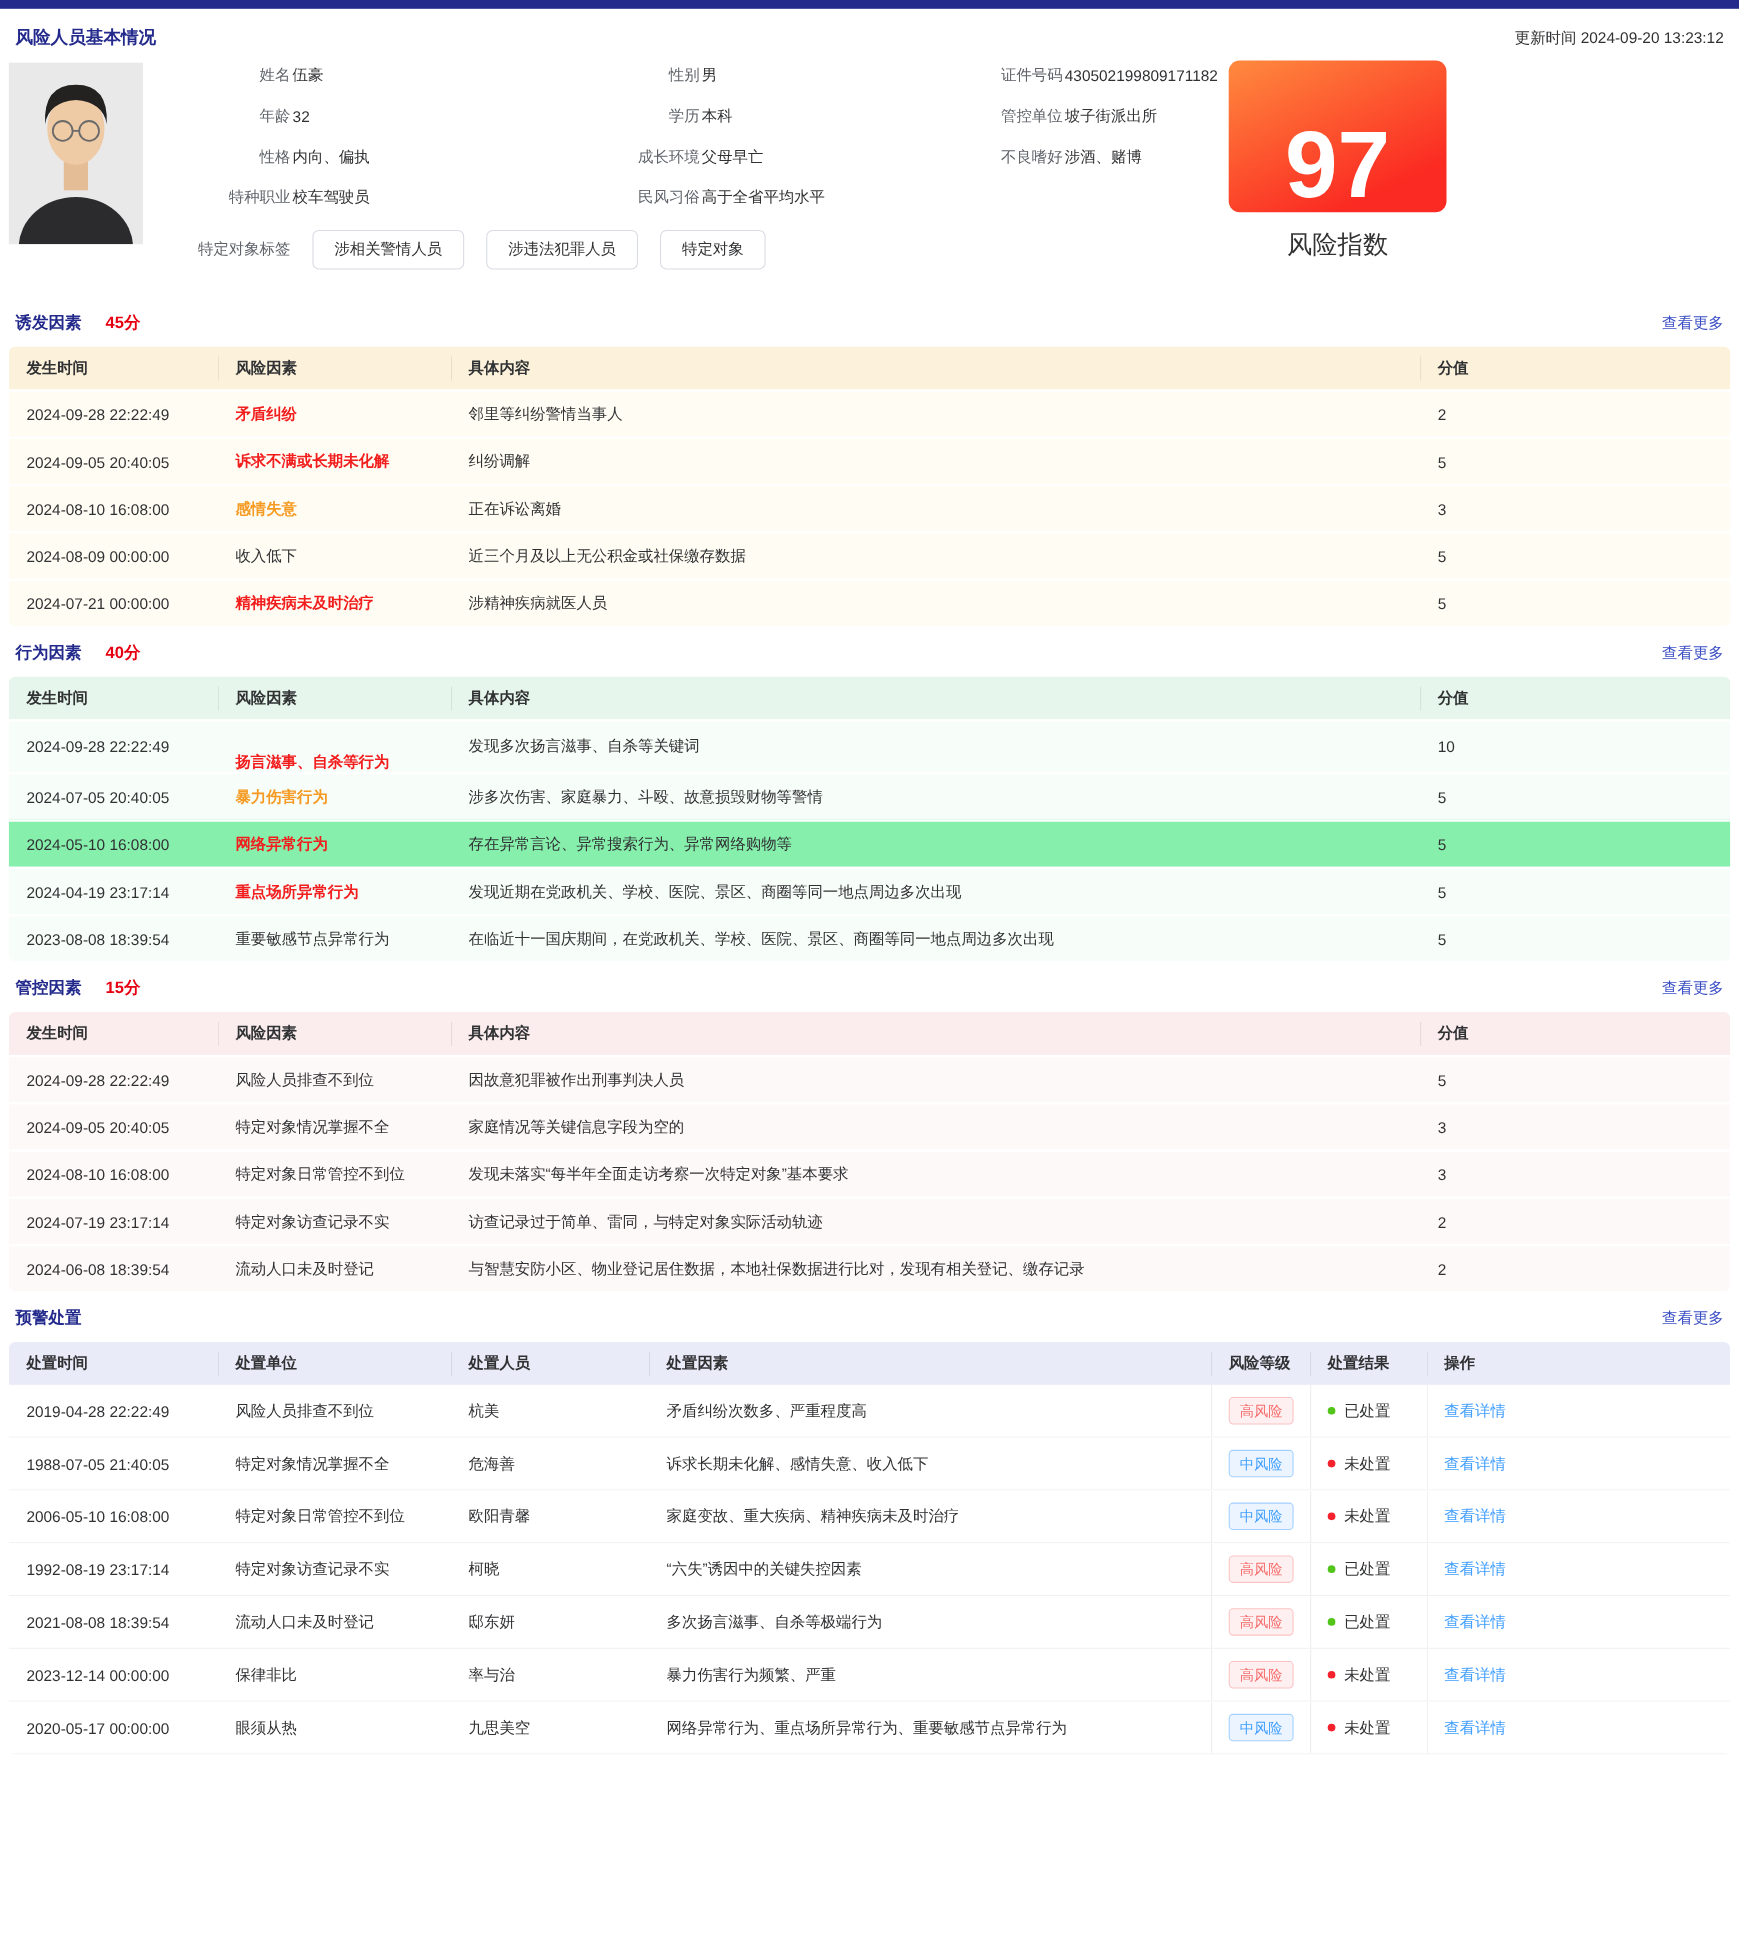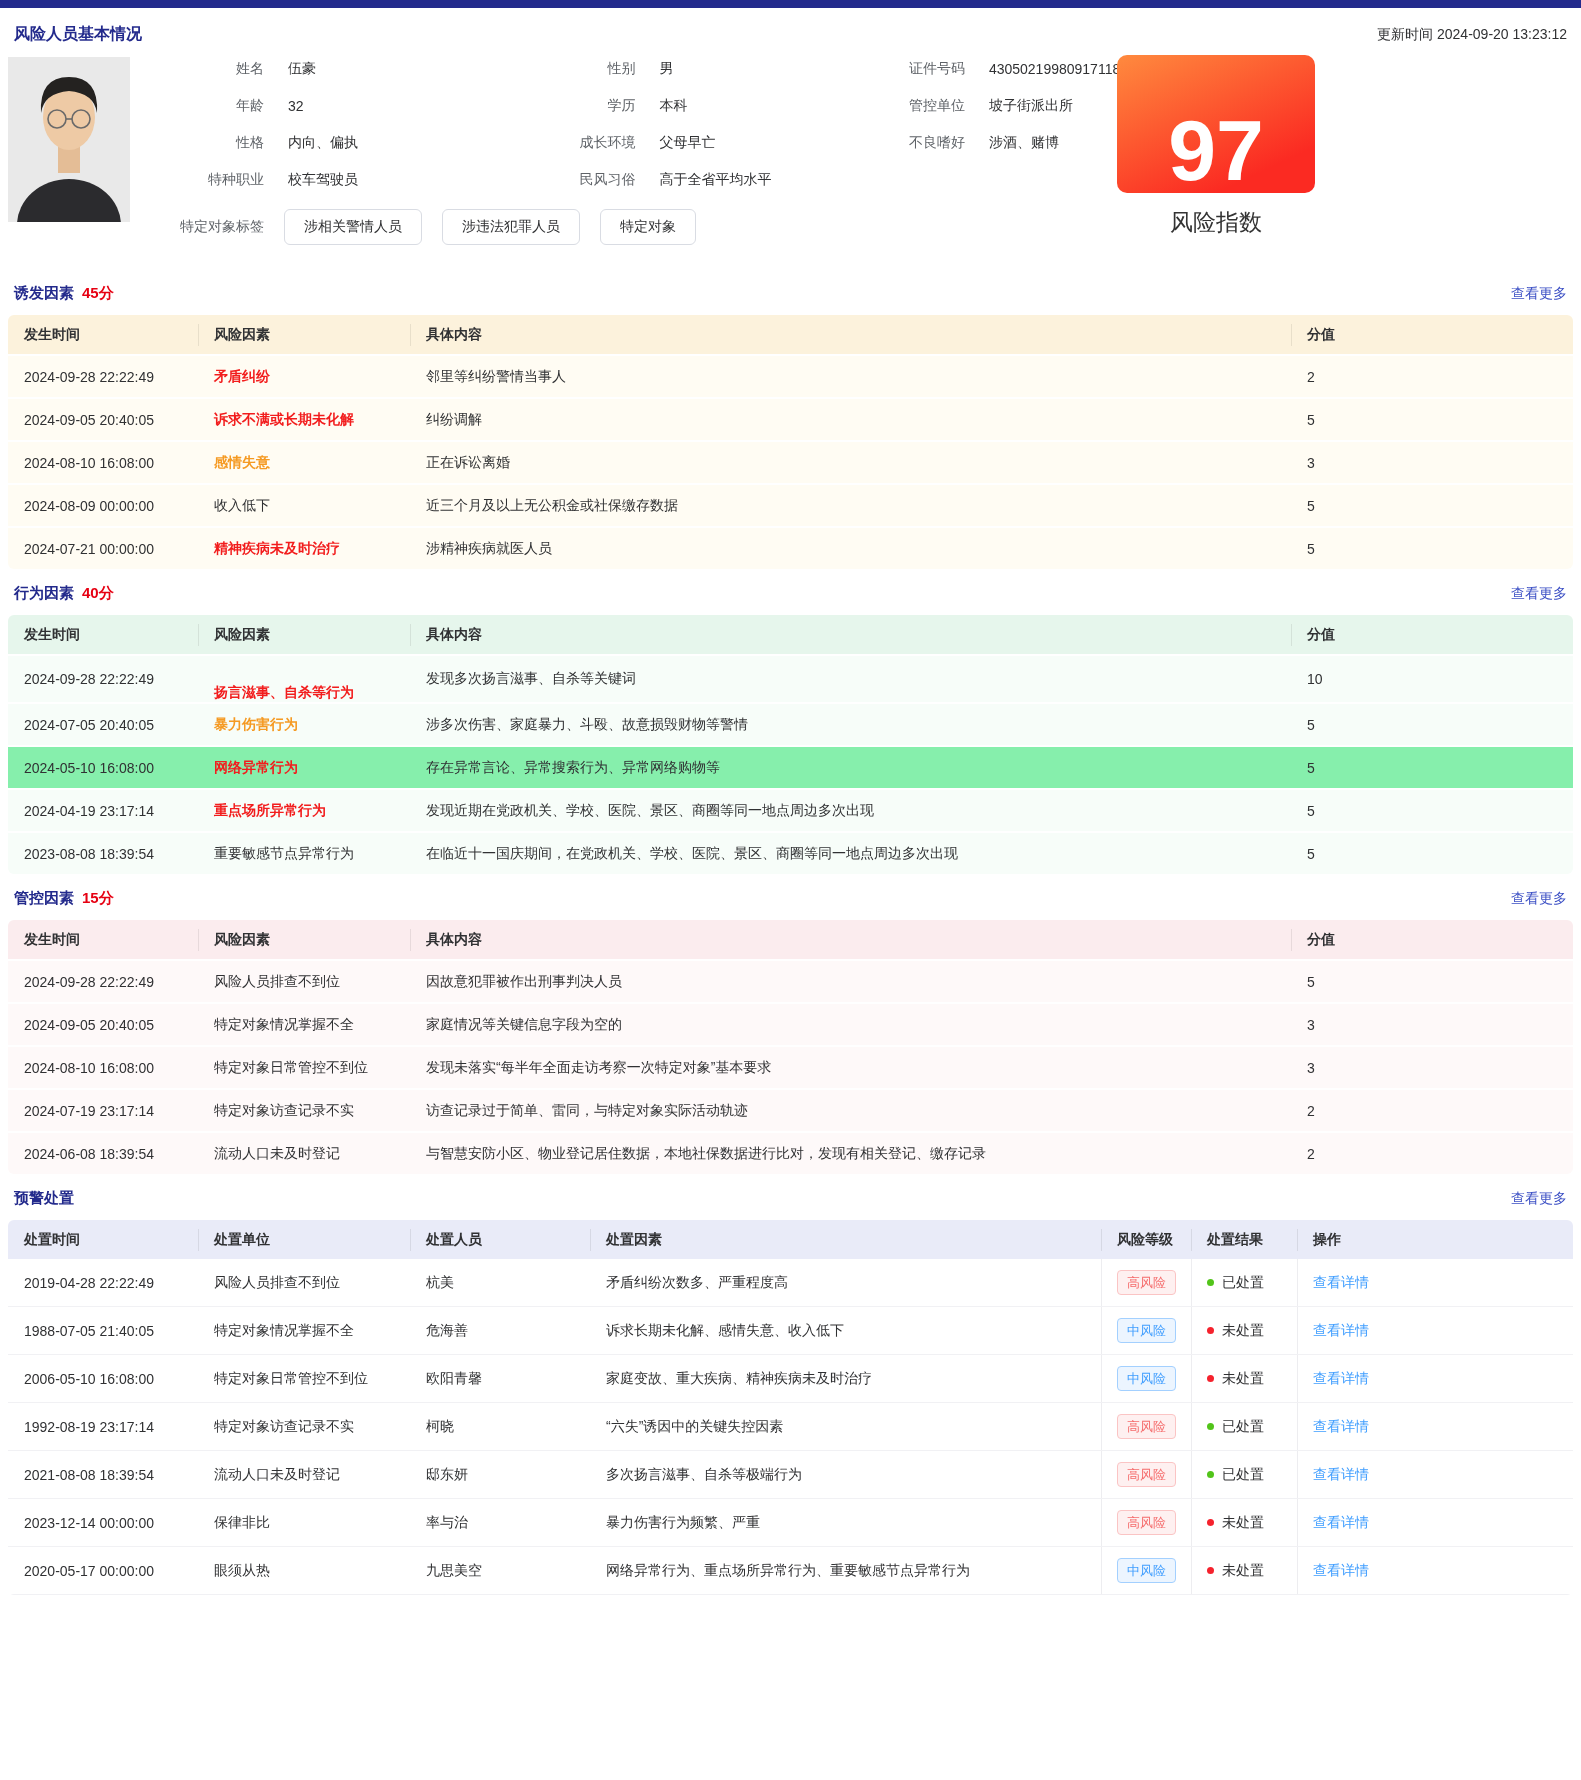--- a/index.html
+++ b/index.html
@@ -13,32 +13,32 @@
   .profile{position:relative;min-height:212px;padding-top:2px;}
   .photo{position:absolute;left:0;top:2px;width:122px;height:165px;background:#e9e9e9;overflow:hidden;}
   .fields-area{margin-left:160px;width:960px;}
   .pcols{display:flex;}
   .fcol{display:flex;flex-direction:column;}
   .fcol1{width:372px;}
   .fcol2{width:330px;}
   .fcol3{flex:1;}
   .frow{display:flex;align-items:center;height:23px;margin-bottom:14px;font-size:14px;}
   .flabel{width:96px;text-align:right;color:#5f6368;flex:none;}
-  .fvalue{margin-left:24px;color:#303133;}
+  .fvalue{margin-left:2px;color:#303133;}
   .tags-row{display:flex;align-items:center;margin-top:4px;font-size:14px;}
   .tags-label{width:96px;text-align:right;color:#5f6368;flex:none;}
   .tag{margin-left:20px;border:1px solid #d9dce3;border-radius:6px;padding:8px 19px;color:#303133;background:#fff;cursor:pointer;}
   
   .score-box{position:absolute;top:0;right:258px;width:198px;text-align:center;}
   .score-card{height:138px;border-radius:10px;background:linear-gradient(155deg,#ff8a3e 0%,#fb2a22 80%);display:flex;align-items:flex-end;justify-content:center;color:#fff;font-size:86px;font-weight:bold;line-height:1;}
   .score-label{margin-top:14px;font-size:23px;color:#333;}
   
   .section-head{display:flex;align-items:center;padding:15px 6px 12px;}
   .sec-title{color:#232a8c;font-weight:bold;font-size:15px;}
-  .sec-score{color:#e60012;font-weight:bold;font-size:15px;margin-left:8px;}
+  .sec-score{color:#e60012;font-weight:bold;font-size:15px;margin-left:22px;}
   .sec-more{margin-left:auto;color:#3a4ec4;font-size:14px;cursor:pointer;}
   .ftable{border-radius:6px;overflow:hidden;}
   .trow{display:flex;align-items:center;}
   .thead{height:39px;font-weight:bold;font-size:14px;}
   .thead > div + div{box-shadow:inset 1px 0 0 rgba(0,0,0,0.08);height:22px;display:flex;align-items:center;}
   .tdata{min-height:41px;font-size:14px;border-top:2px solid #fff;}
   .cell{box-sizing:border-box;padding-left:16px;}
   .c-time{width:190px;flex:none;}
   .c-factor{width:212px;flex:none;}
   .c-content{flex:1;padding-right:20px;}

